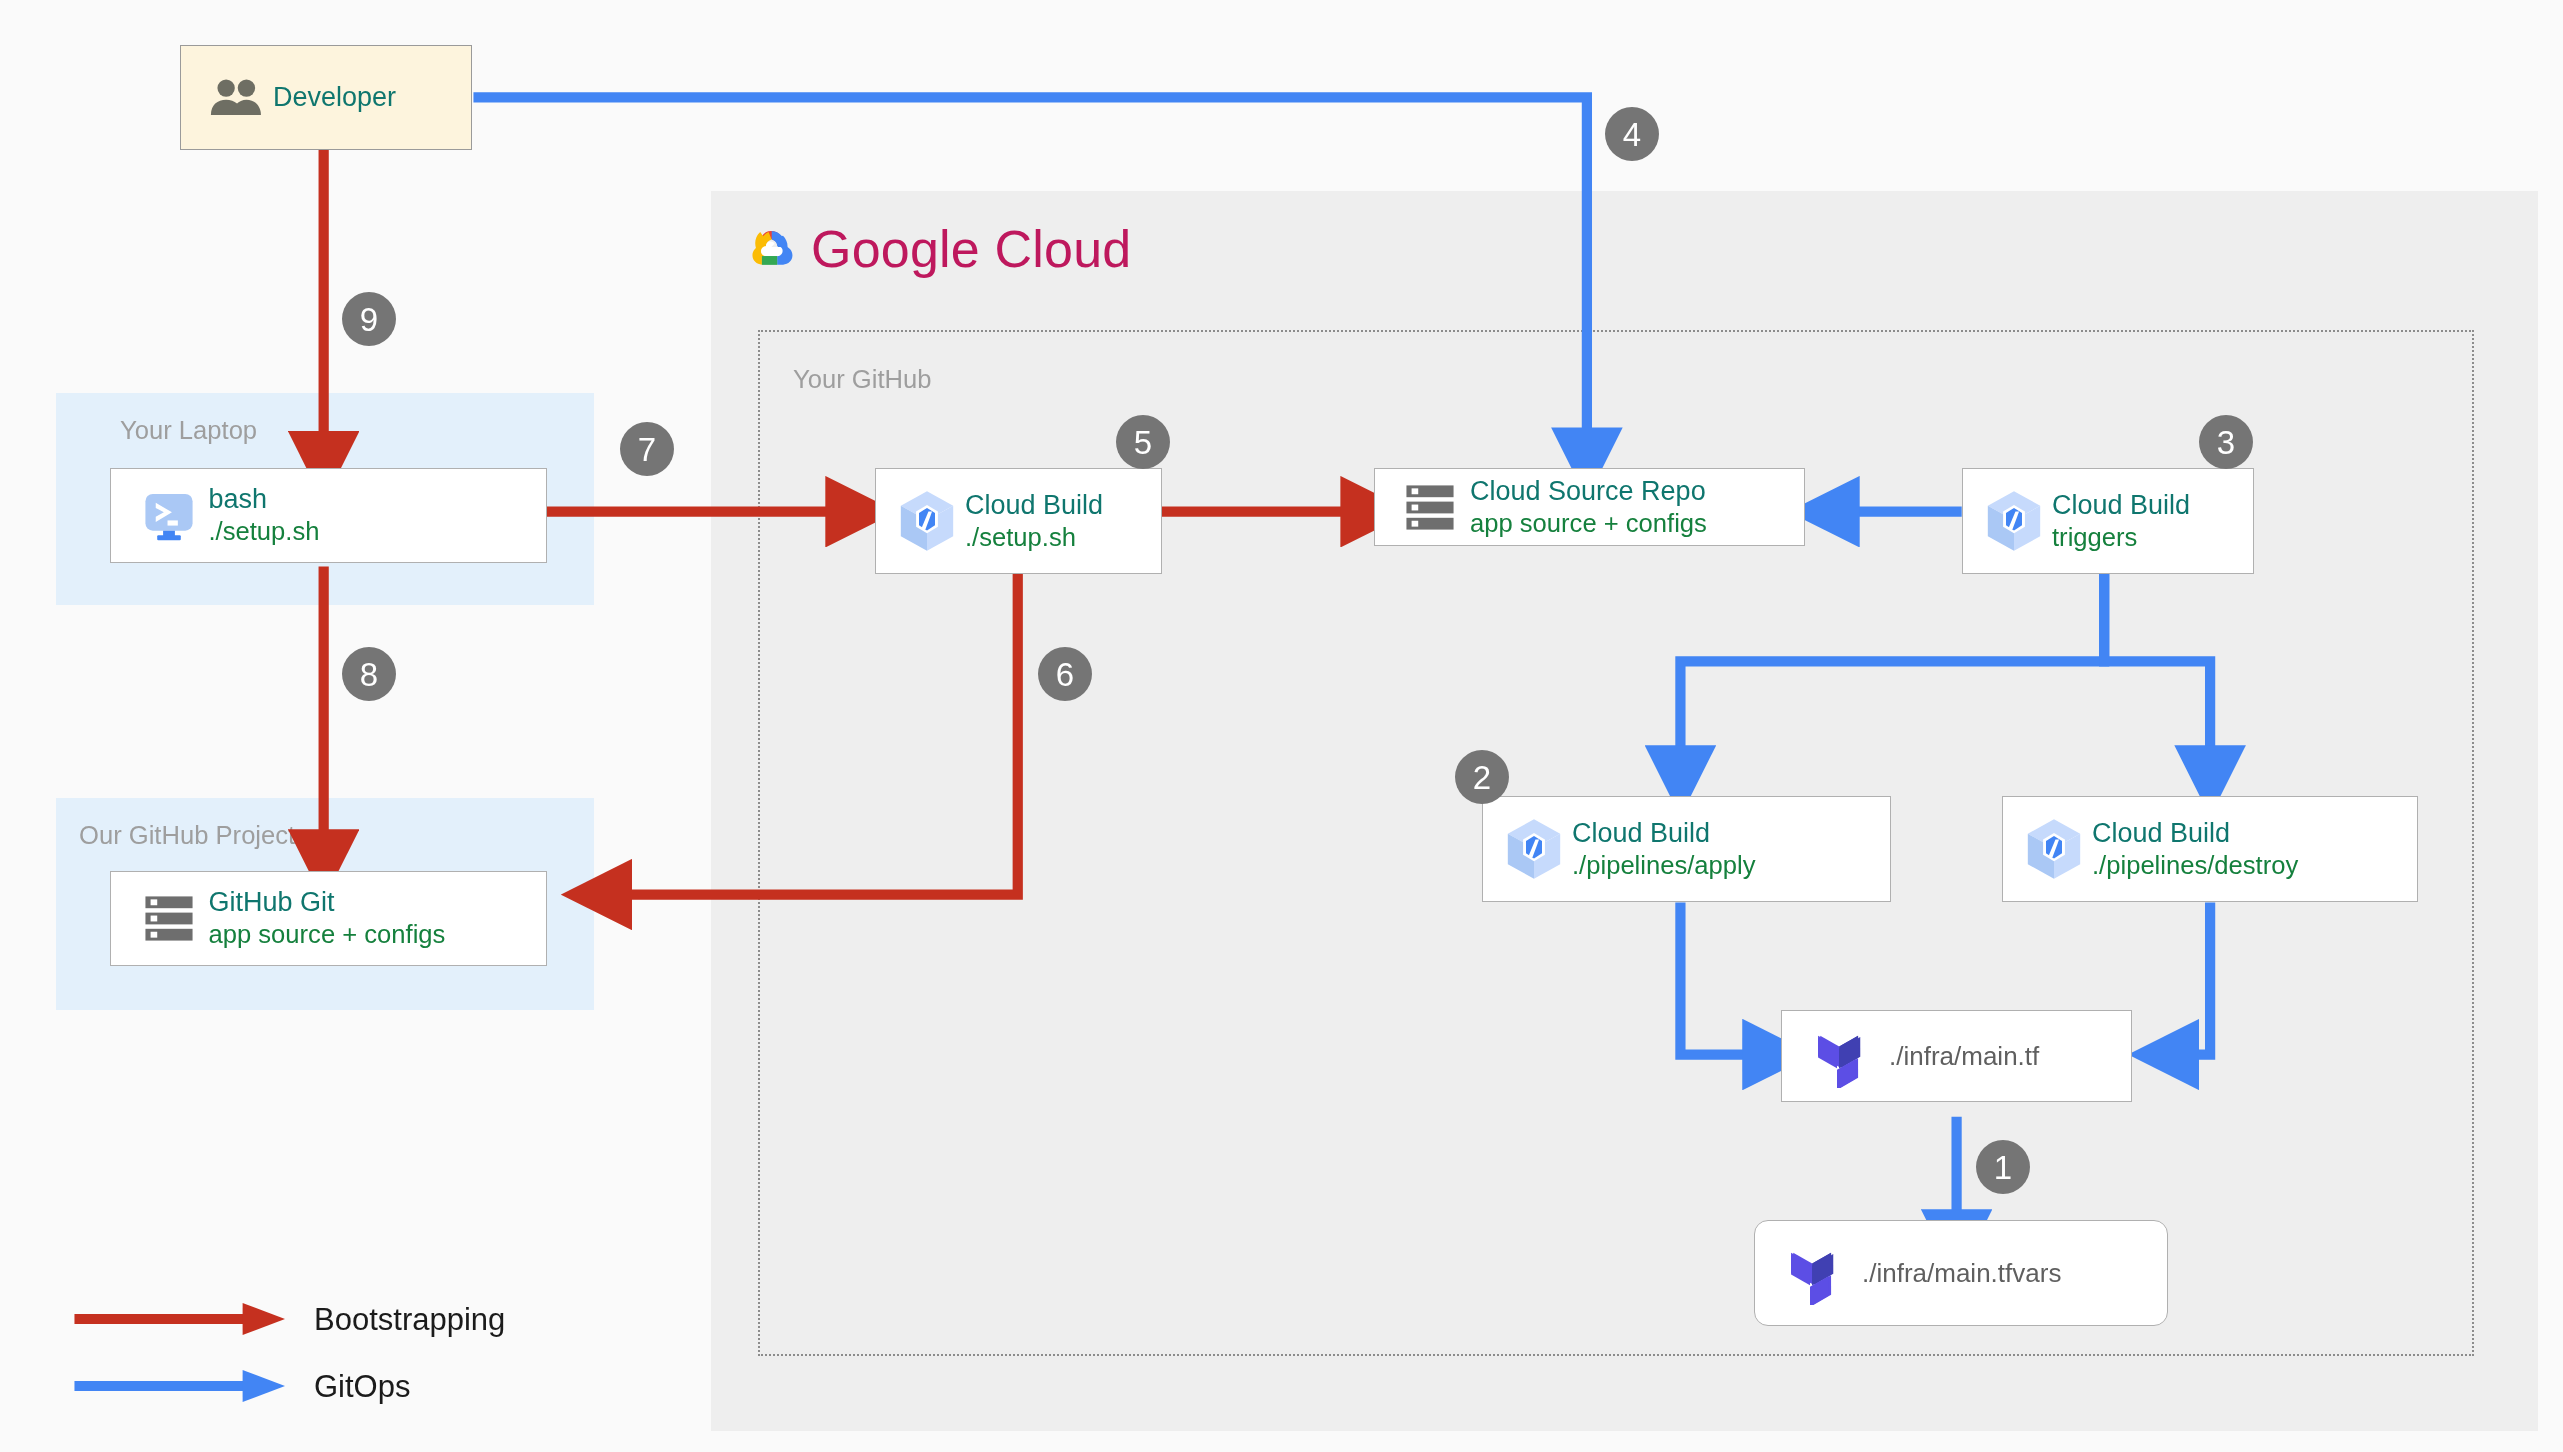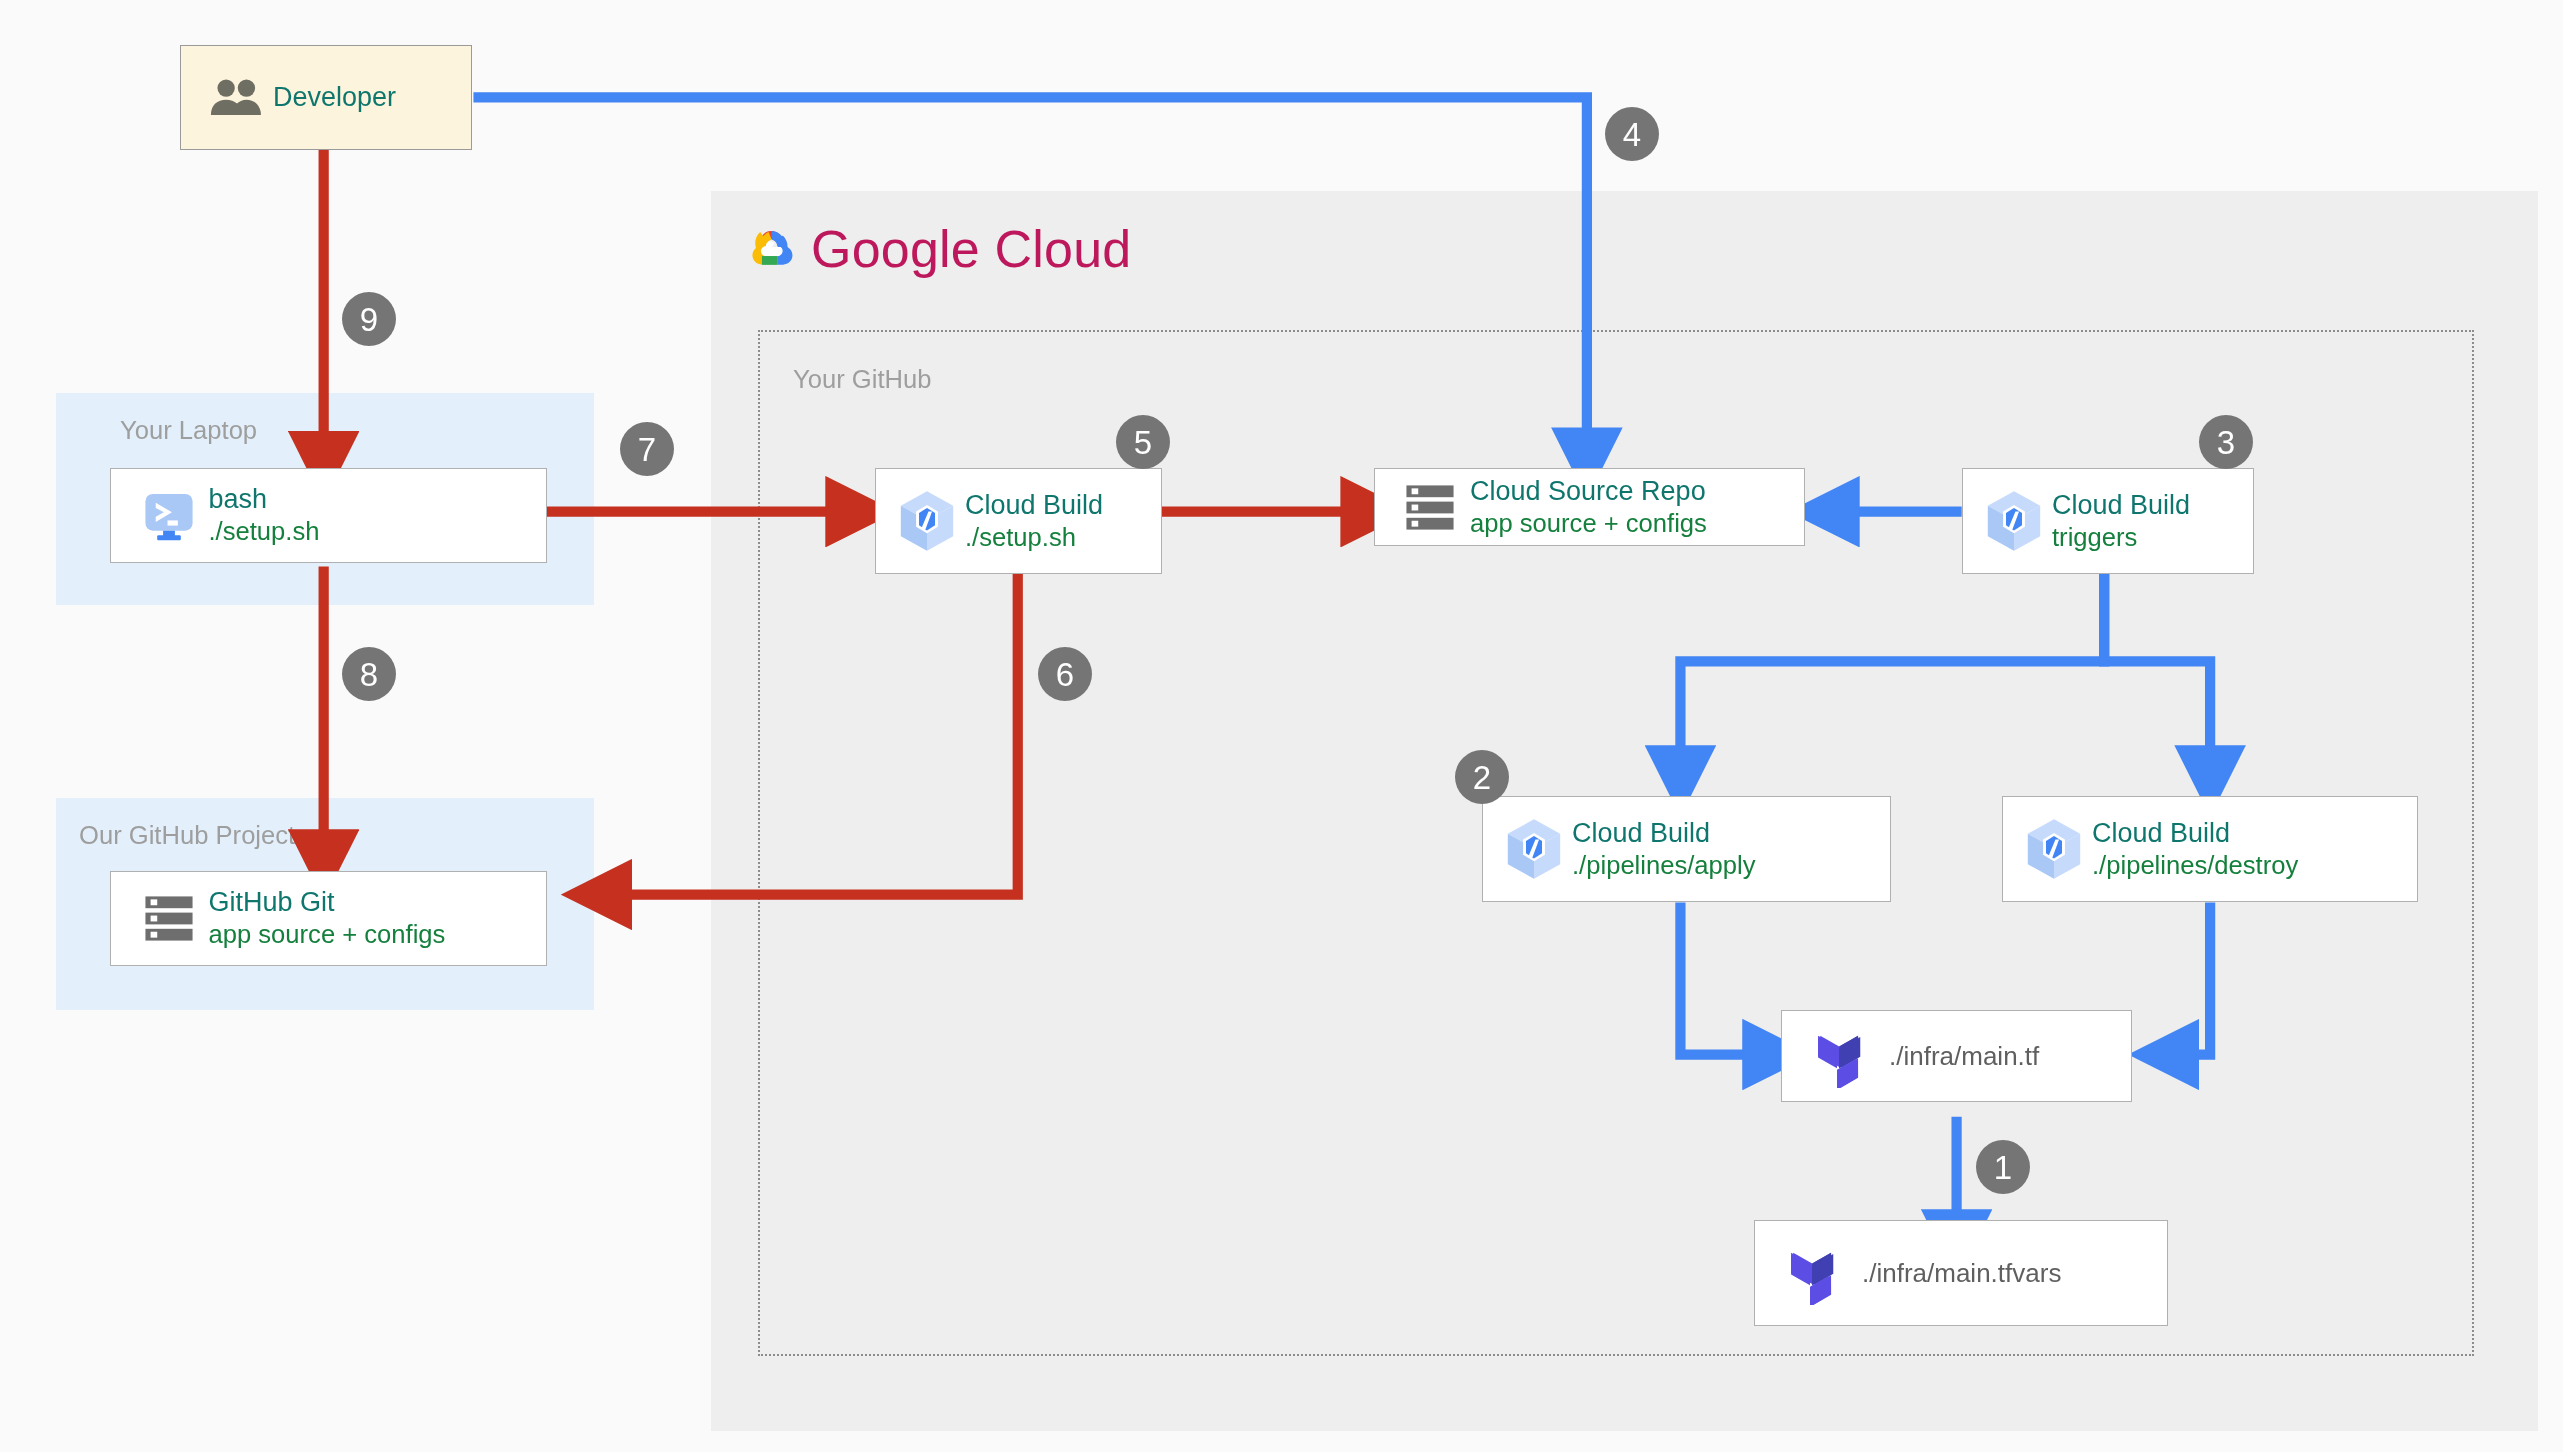--- a/index.html
+++ b/index.html
@@ -352,21 +352,21 @@
         <path d="M30 34 L30 61 L4 46 L4 19 Z" fill="#5c4ee5"></path>
         <path d="M33 34 L33 61 L59 46 L59 19 Z" fill="#4040b2"></path>
         <path d="M30 63 L30 90 L56 75 L56 48 Z" fill="#5c4ee5"></path>
       </svg>
     </span>
     <span class="txt">
       <span class="t-single">./infra/main.tf</span>
     </span>
   </div>
 
-  <div class="node" style="left:1754px; top:1220px; width:414px; height:106px; padding-left:19px;">
+  <div class="node" style="left:1754px; top:1220px; width:414px; height:106px; padding-left:19px;border-radius:14px;">
     <span class="ic" style="width:88px;">
       <svg width="60" height="64" viewBox="0 0 82 88">
         <path d="M4 16 L30 31 L30 59 L4 44 Z" fill="#5c4ee5"></path>
         <path d="M33 31 L59 16 L59 44 L33 59 Z" fill="#4040b2"></path>
         <path d="M33 33 L33 61 L59 46 L59 18 Z" fill="#4040b2"></path>
         <path d="M33 31 L33 59 L59 44 L59 16 Z" fill="#4040b2"></path>
         <path d="M33 31 L7 16 L7 44 L33 59 Z" fill="#5c4ee5"></path>
         <path d="M36 33 L36 60 L62 45 L62 18 Z" fill="#4040b2"></path>
         <path d="M33 62 L33 89 L59 74 L59 47 Z" fill="#5c4ee5"></path>
         <path d="M30 34 L30 61 L4 46 L4 19 Z" fill="#5c4ee5"></path>
@@ -382,15 +382,35 @@
   <div class="badge" style="left:342px; top:292px;">9</div>
   <div class="badge" style="left:342px; top:647px;">8</div>
   <div class="badge" style="left:620px; top:422px;">7</div>
   <div class="badge" style="left:1038px; top:647px;">6</div>
   <div class="badge" style="left:1116px; top:415px;">5</div>
   <div class="badge" style="left:1605px; top:107px;">4</div>
   <div class="badge" style="left:2199px; top:415px;">3</div>
   <div class="badge" style="left:1455px; top:750px;">2</div>
   <div class="badge" style="left:1976px; top:1140px;">1</div>
 
+  <div class="legend">
+    <div class="legend-row">
+      <span class="ic">
+        <svg width="212" height="44" viewBox="0 0 290 60">
+          <path d="M2,30 L240,30" stroke="#c5301f" stroke-width="14" fill="none"></path>
+          <path d="M232,8 L290,30 L232,52 Z" fill="#c5301f"></path>
+        </svg>
+      </span>
+      <span class="legend-label">Bootstrapping</span>
+    </div>
+    <div class="legend-row">
+      <span class="ic">
+        <svg width="212" height="44" viewBox="0 0 290 60">
+          <path d="M2,30 L240,30" stroke="#4285f4" stroke-width="14" fill="none"></path>
+          <path d="M232,8 L290,30 L232,52 Z" fill="#4285f4"></path>
+        </svg>
+      </span>
+      <span class="legend-label">GitOps</span>
+    </div>
+  </div>
 
 </div>
 
 
 </body></html>

